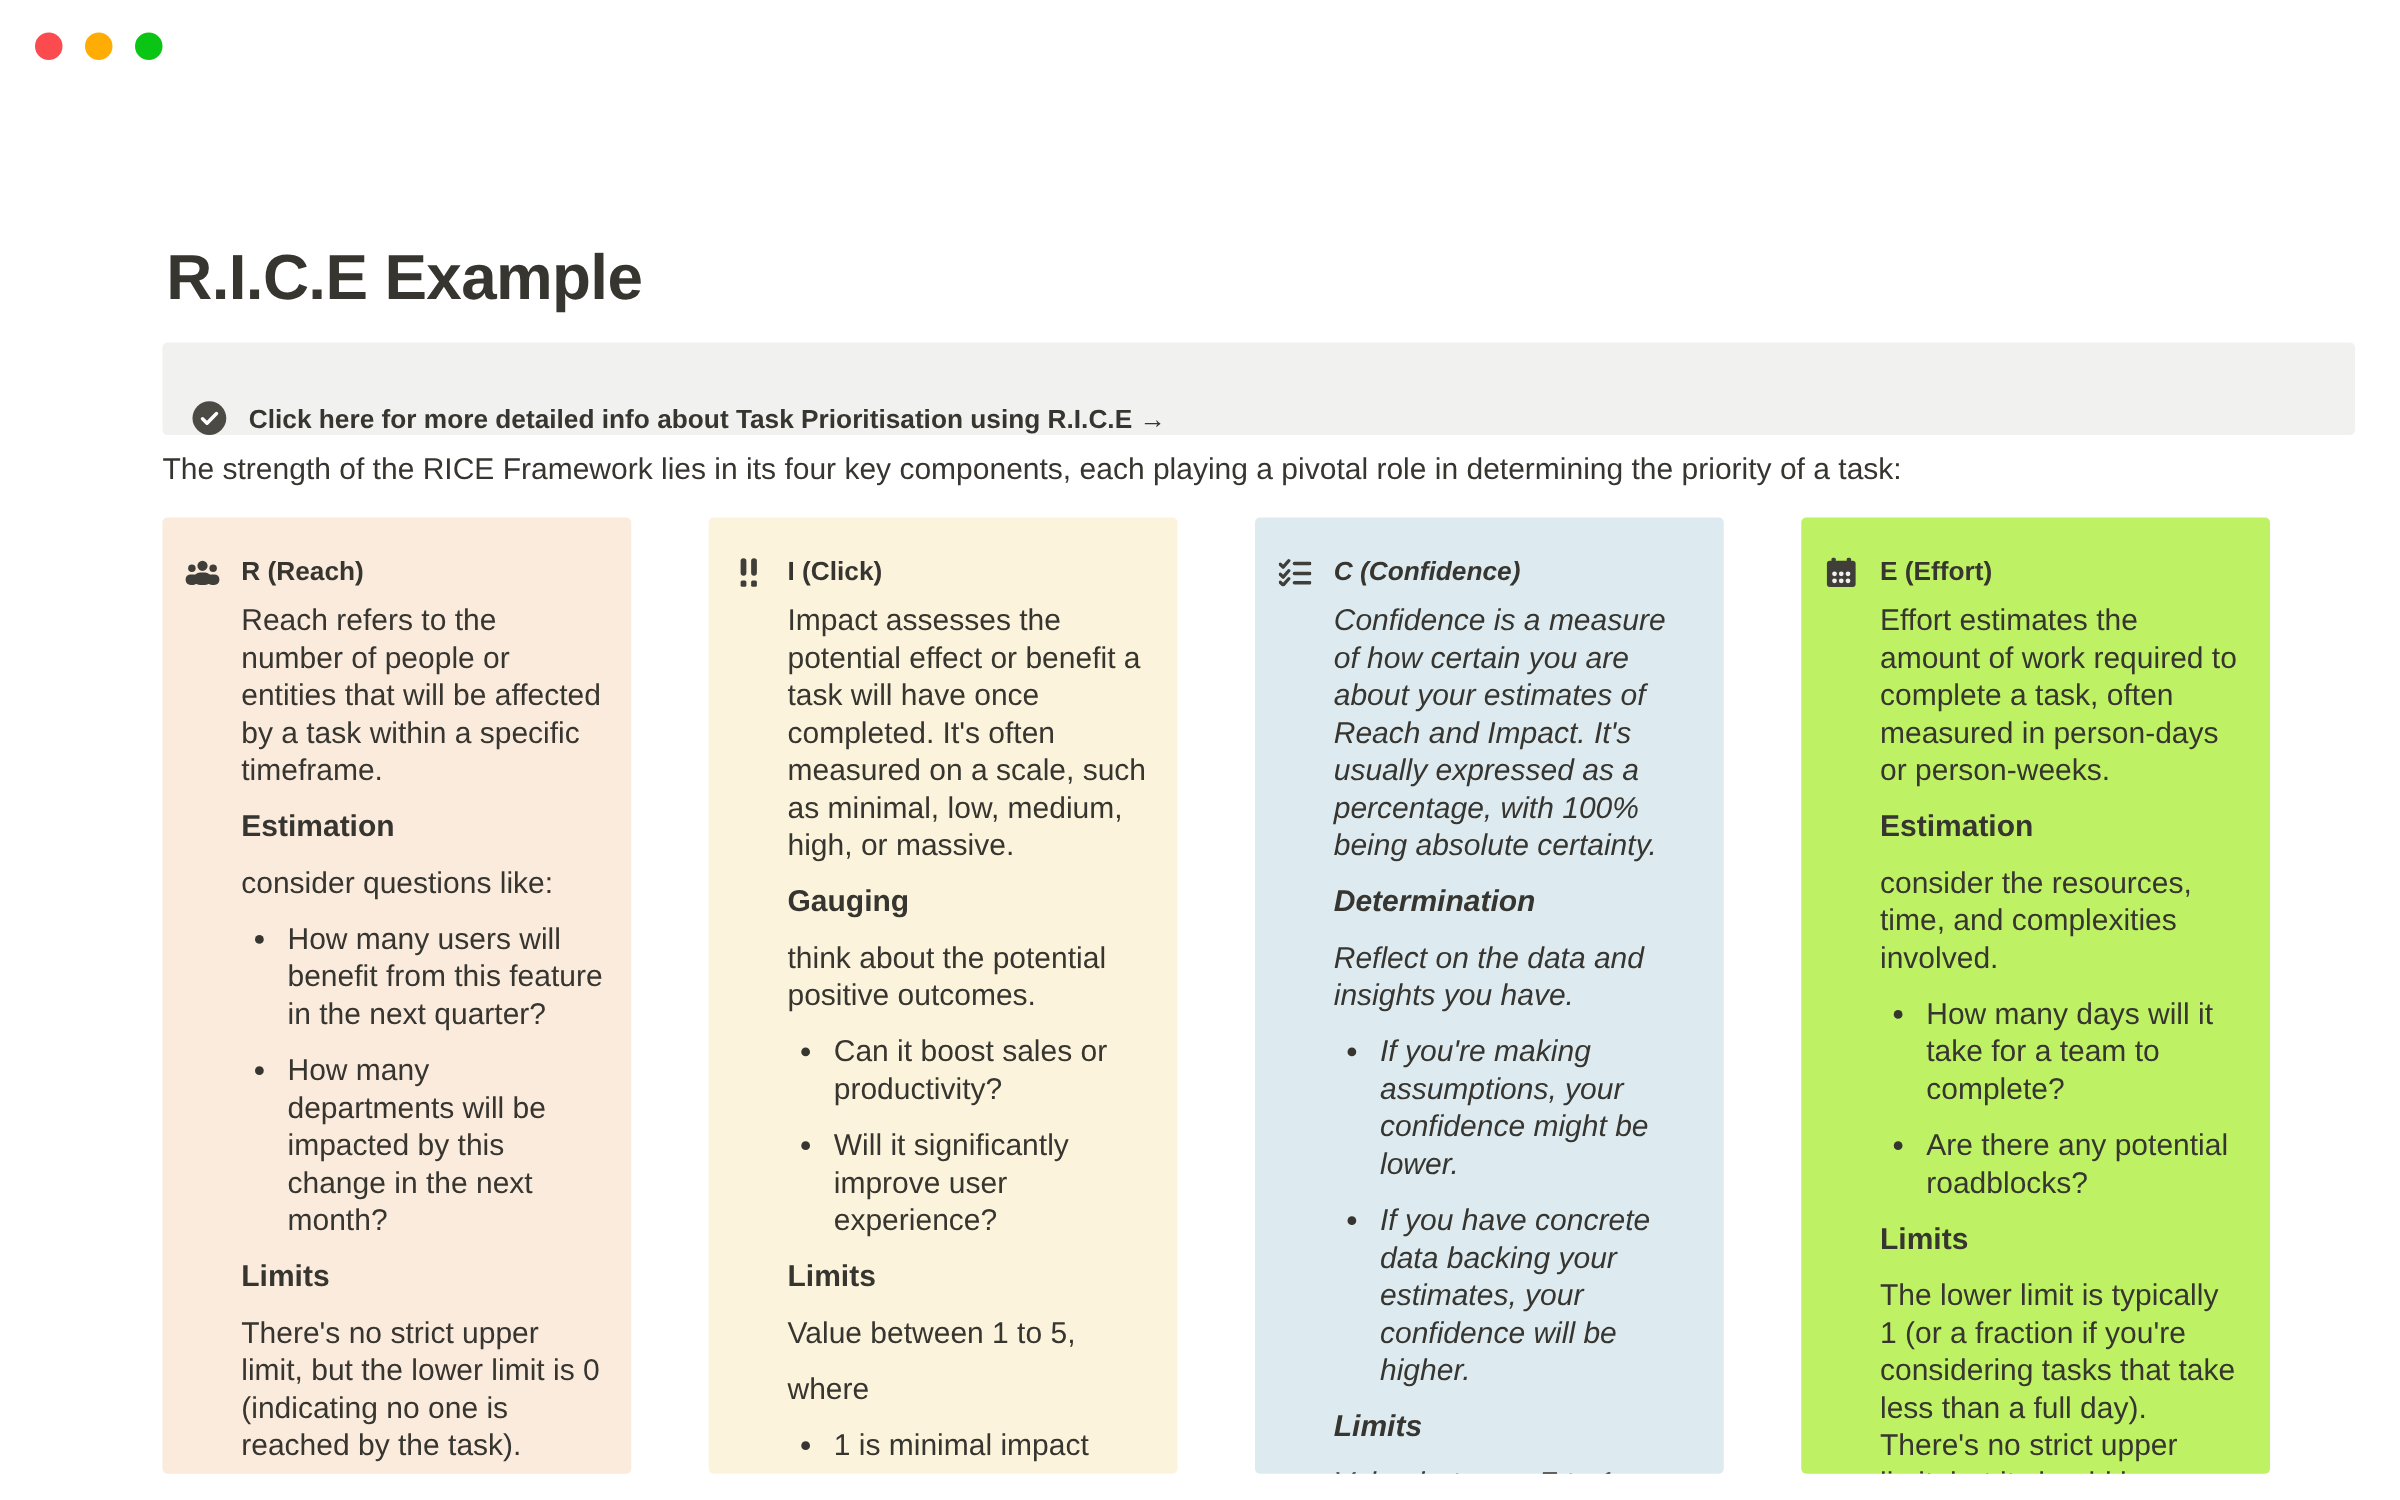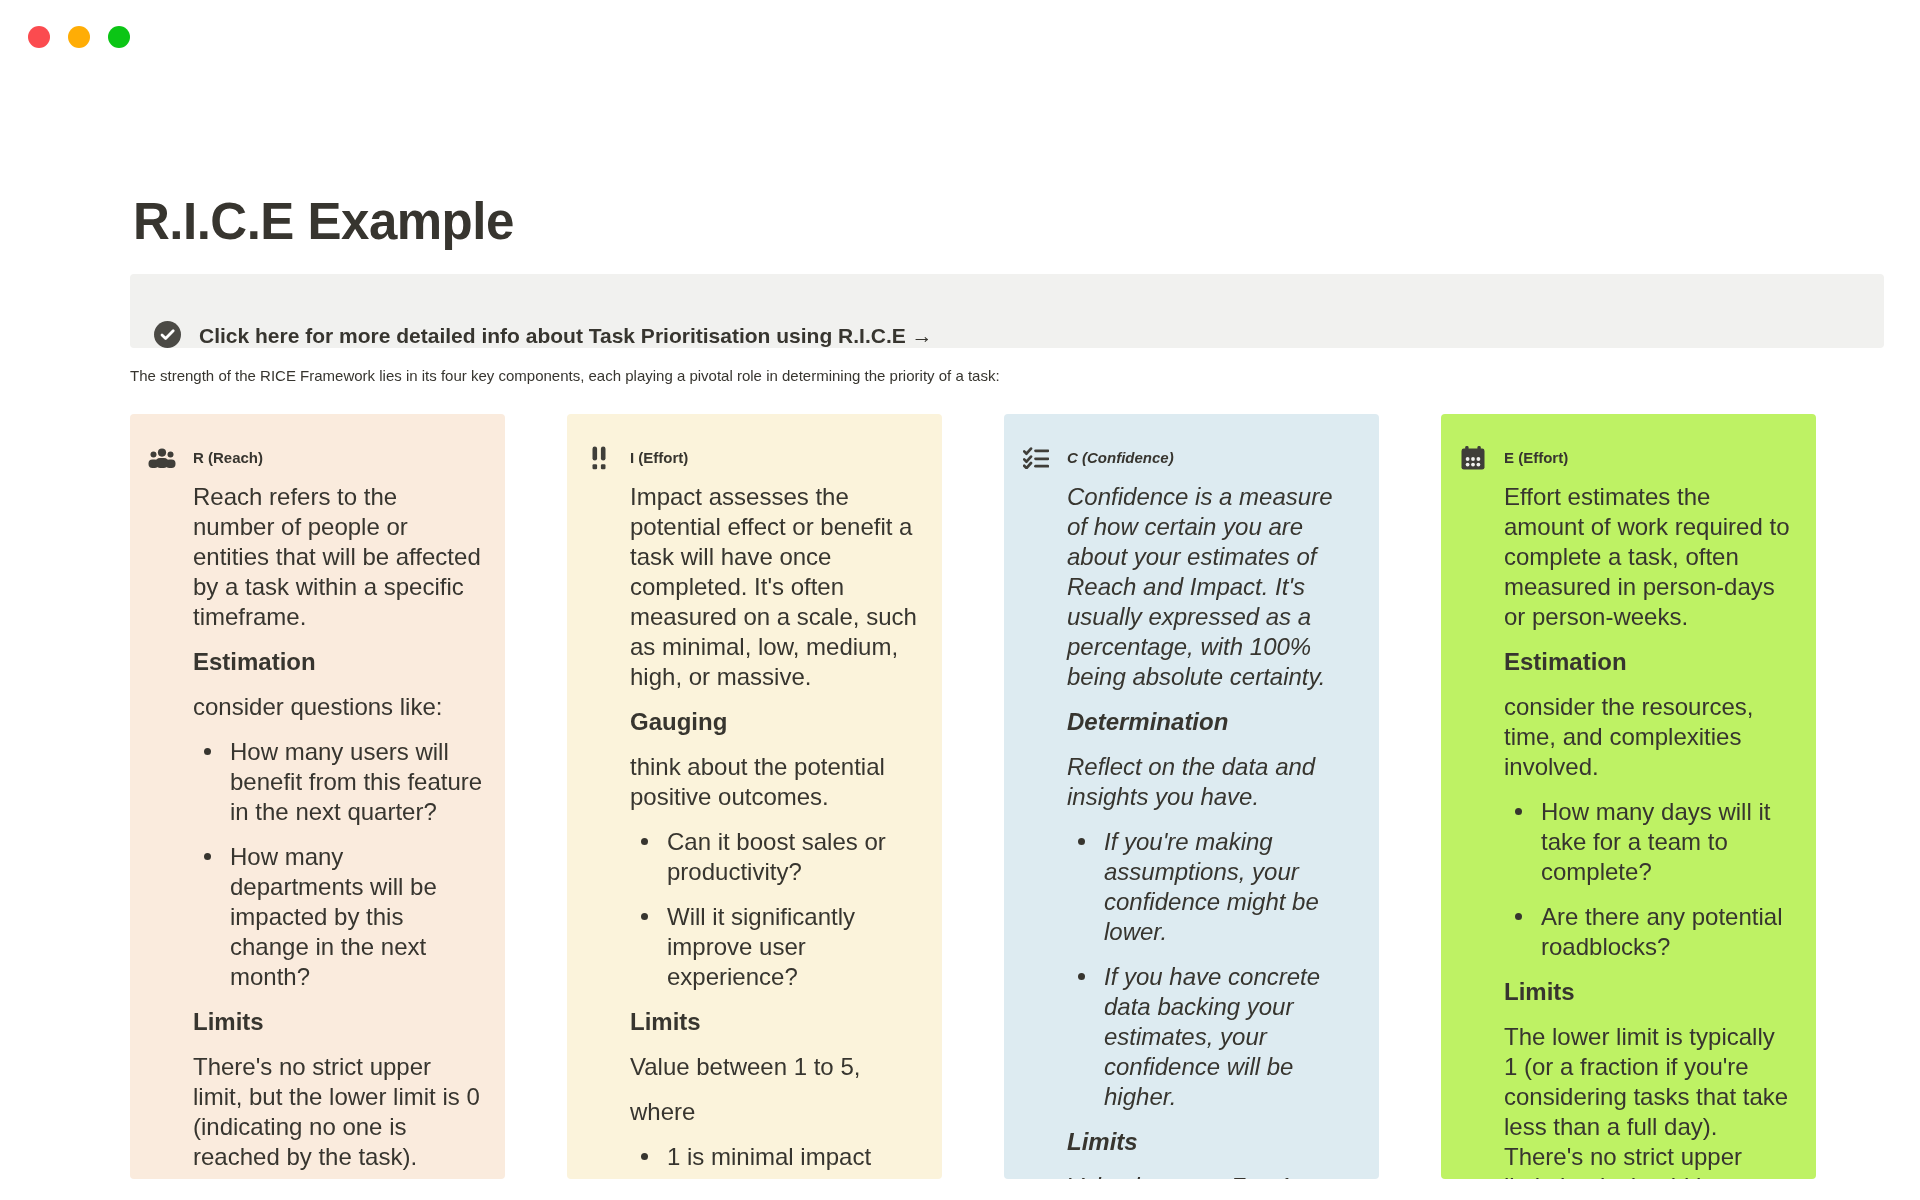--- a/index.html
+++ b/index.html
@@ -35,21 +35,21 @@
     gap: 18px;
   }
   .check-circle {
     width: 27px; height: 27px; border-radius: 50%;
     background: #4B4A45; flex: 0 0 27px;
     display: flex; align-items: center; justify-content: center;
   }
   .callout-text { font-size: 21px; font-weight: 700; }
   .intro {
     margin: 13px 0 0 0;
-    font-size: 15px; line-height: 30px;
+    font-size: 24px; line-height: 30px;
   }
   .cards-row {
     margin-top: 23px;
     display: flex; gap: 62px;
   }
   .card {
     width: 375px; height: 765px;
     border-radius: 4px;
     box-sizing: border-box;
     padding: 30px 22px 0 18px;
@@ -57,21 +57,21 @@
     flex: 0 0 375px;
   }
   .card-header {
     display: flex; align-items: center;
     height: 28px; gap: 17px; margin-bottom: 10px;
   }
   .card-icon {
     width: 28px; flex: 0 0 28px;
     display: flex; align-items: center; justify-content: center;
   }
-  .card-title { font-size: 15px; font-weight: 700; line-height: 28px; }
+  .card-title { font-size: 21px; font-weight: 700; line-height: 28px; }
   .card-body {
     margin-left: 45px; width: 290px;
     font-size: 24px; line-height: 30px;
   }
   .card-body .p  { margin: 0 0 15px 0; }
   .card-body .h  { margin: 0 0 15px 0; font-weight: 700; }
   .card-body ul  { margin: 0 0 15px 0; padding: 0; list-style: none; }
   .card-body li  { position: relative; padding-left: 37px; margin-bottom: 15px; }
   .card-body li:last-child { margin-bottom: 0; }
   .card-body li::before {
@@ -133,21 +133,21 @@
       <div class="card" style="background: rgb(251, 243, 219);">
         <div class="card-header">
           <span class="card-icon">
             <svg width="18" height="24" viewBox="0 0 18 24" fill="#3F3E39">
               <rect x="2.5" y="0.5" width="4.6" height="14" rx="2.3"></rect>
               <rect x="10.9" y="0.5" width="4.6" height="14" rx="2.3"></rect>
               <rect x="2.5" y="18.3" width="4.6" height="5" rx="1.2"></rect>
               <rect x="10.9" y="18.3" width="4.6" height="5" rx="1.2"></rect>
             </svg>
           </span>
-          <span class="card-title">I (Effort)</span>
+          <span class="card-title">I (Click)</span>
         </div>
         <div class="card-body">
           <div class="p">Impact assesses the potential effect or benefit a task will have once completed. It's often measured on a scale, such as minimal, low, medium, high, or massive.</div>
           <div class="h">Gauging</div>
           <div class="p">think about the potential positive outcomes.</div>
           <ul>
             <li>Can it boost sales or productivity?</li>
             <li>Will it significantly improve user experience?</li>
           </ul>
           <div class="h">Limits</div>

